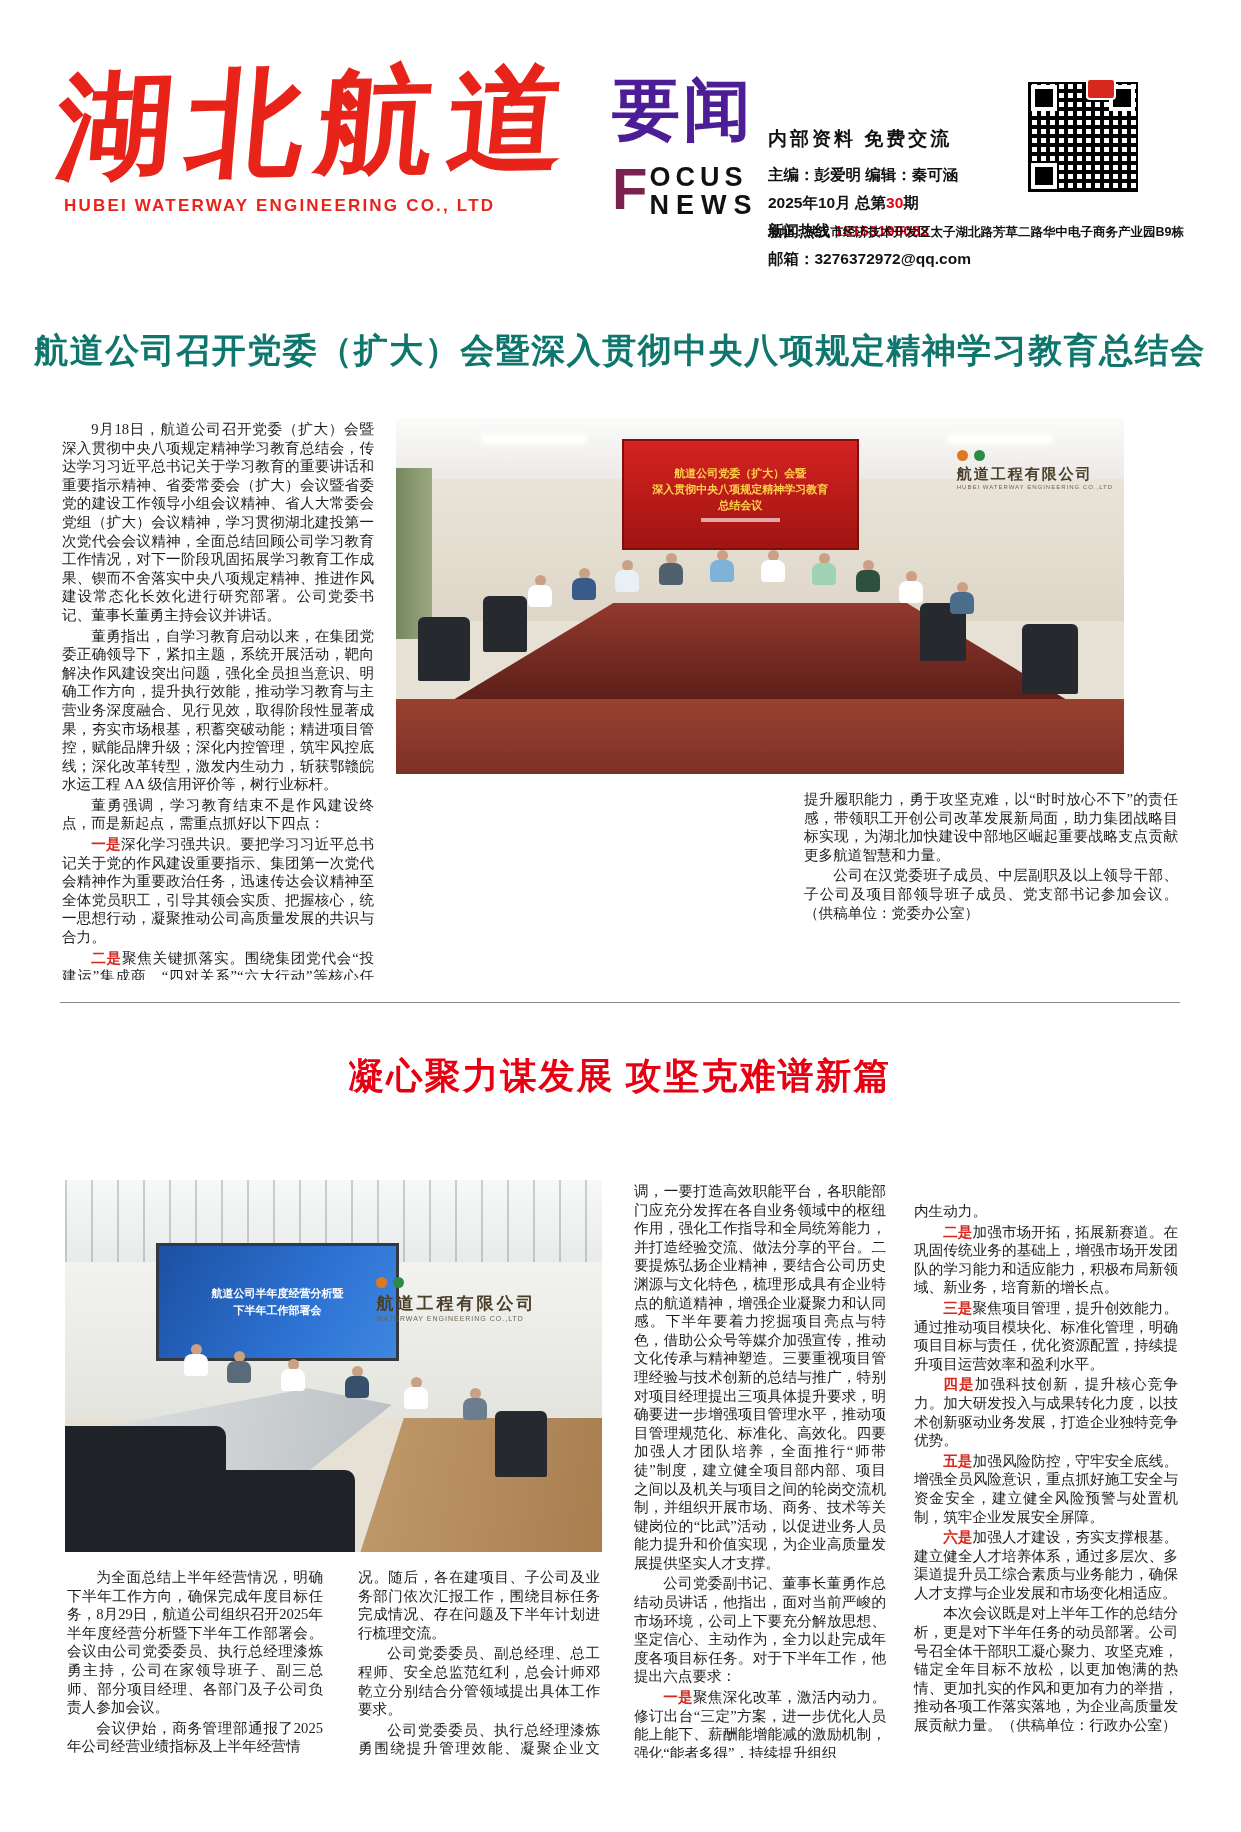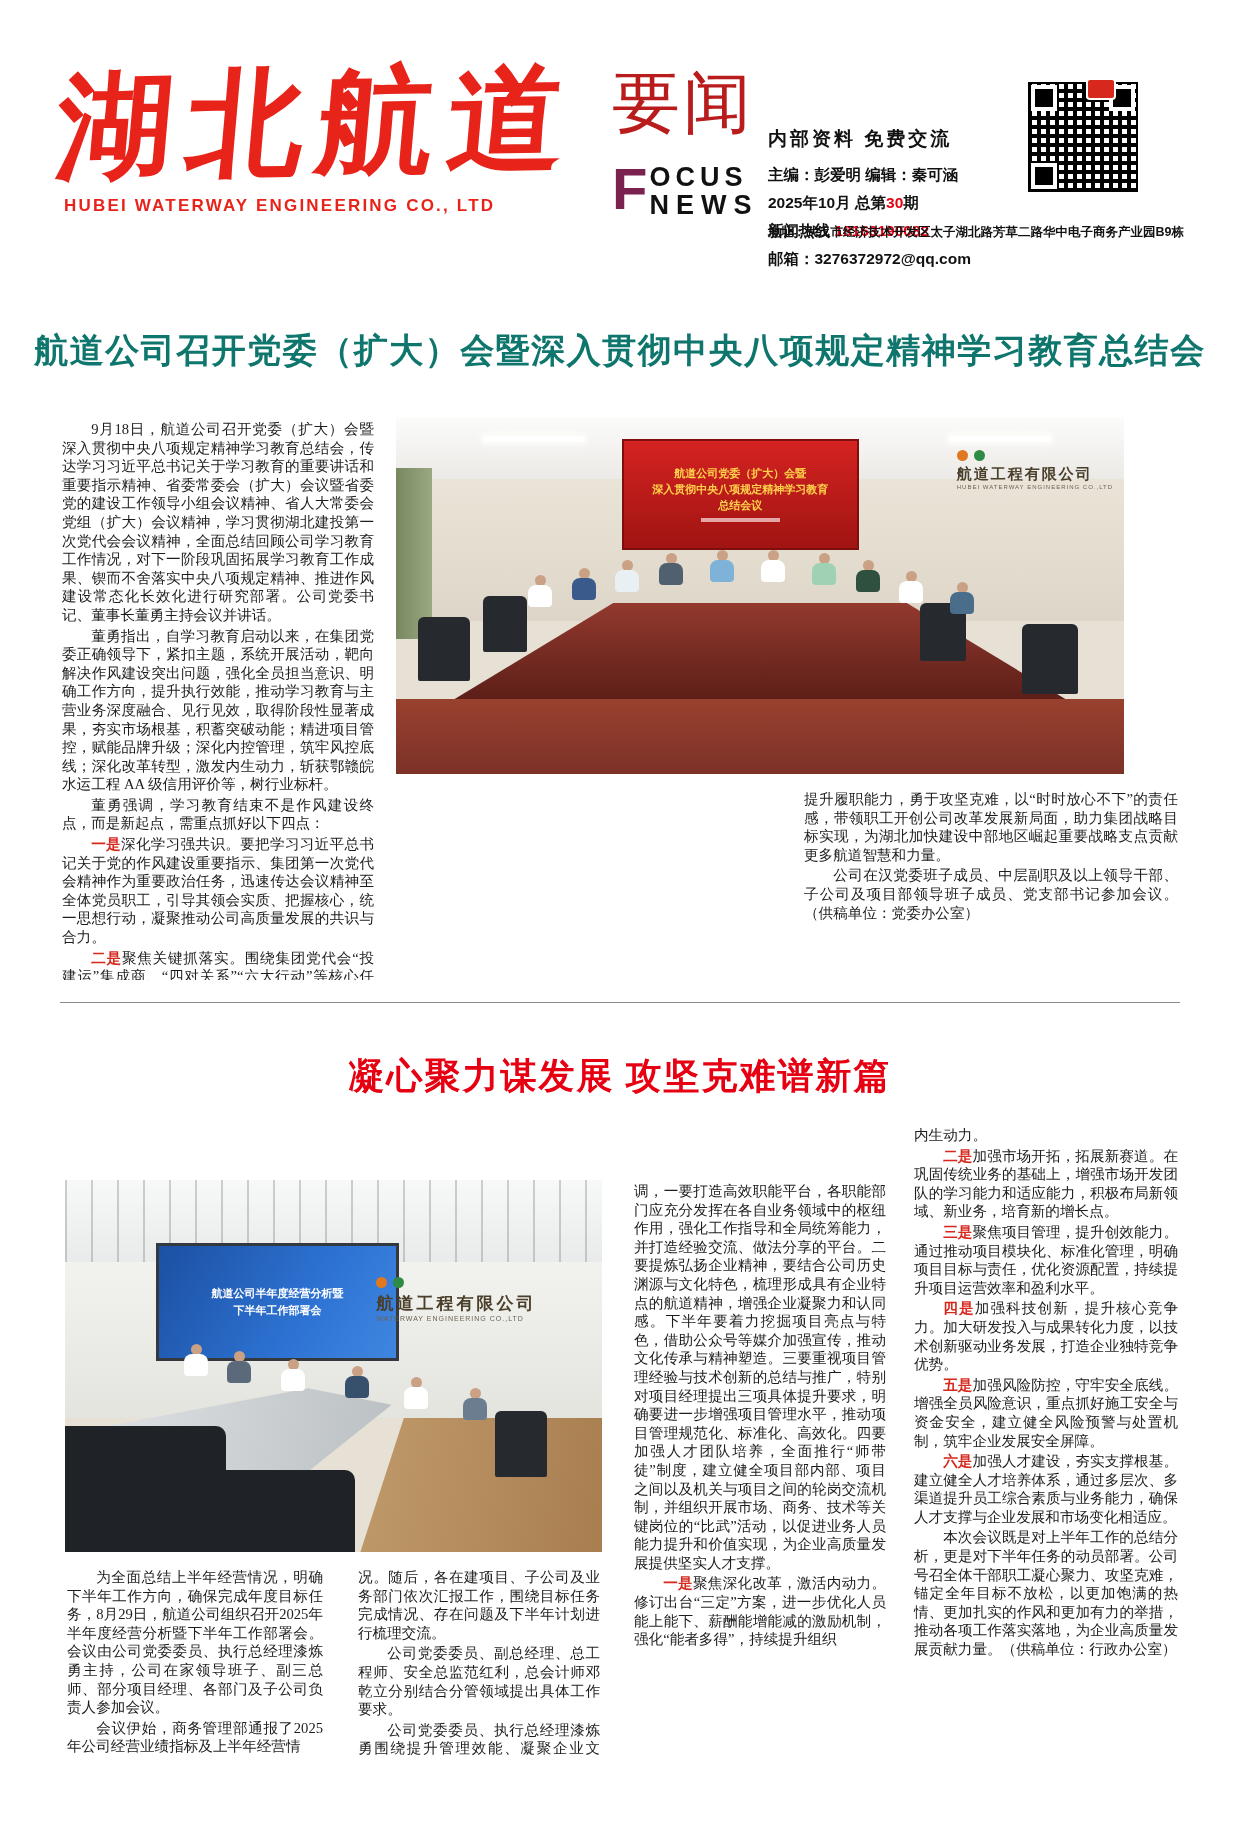--- a/index.html
+++ b/index.html
@@ -5,21 +5,21 @@
   html,body{margin:0;padding:0;background:#ffffff;}
   .page{position:relative;width:1241px;height:1832px;background:#fff;overflow:hidden;
         font-family:"Liberation Serif","DejaVu Serif",serif;color:#1c1c1c;}
 
   
   .logo-cn{position:absolute;left:58px;top:58px;width:560px;height:130px;
            font-size:116px;line-height:130px;font-weight:bold;color:#e8231a;
            letter-spacing:14px;transform:skewX(-6deg) rotate(-1deg);white-space:nowrap;}
   .logo-en{position:absolute;left:64px;top:196px;font-family:"Liberation Sans",sans-serif;
            font-size:17px;font-weight:bold;letter-spacing:2.2px;color:#e8231a;white-space:nowrap;}
-  .sec-cn{position:absolute;left:612px;top:69px;font-size:68px;font-weight:normal;color:#b91c1c;
+  .sec-cn{position:absolute;left:612px;top:76px;font-size:68px;font-weight:bold;color:#4c1d95;
           letter-spacing:3px;line-height:1;white-space:nowrap;}
   .focus{position:absolute;left:612px;top:160px;display:flex;align-items:flex-start;
          font-family:"Liberation Sans",sans-serif;font-weight:bold;color:#111;}
   .focus .f-big{font-size:58px;line-height:58px;color:#7a2150;}
   .focus .f-rest{display:flex;flex-direction:column;margin-left:2px;margin-top:4px;}
   .focus .f-ocus{font-size:27px;line-height:27px;letter-spacing:5px;}
   .focus .f-news{font-size:27px;line-height:27px;letter-spacing:7px;margin-top:1px;}
   .mast-info{position:absolute;left:768px;top:94px;font-family:"Liberation Sans",sans-serif;
              font-weight:bold;color:#121212;margin-top:32px;}
   .mi-notice{font-size:19px;letter-spacing:3px;margin-bottom:13px;}
@@ -54,21 +54,21 @@
   .col p.noindent{text-indent:0;}
   .lead{color:#d7281e;font-weight:bold;}
 
   .a1-col1{left:60px;top:418px;width:316px;height:562px;}
   .a1-col2{left:396px;top:788px;width:376px;height:194px;}
   .a1-col3{left:802px;top:788px;width:378px;height:194px;}
 
   .a2-col1{left:65px;top:1566px;width:260px;height:190px;}
   .a2-col2{left:356px;top:1566px;width:246px;height:190px;}
   .a2-col3{left:632px;top:1180px;width:256px;height:578px;}
-  .a2-col4{left:912px;top:1124px;width:268px;height:578px;}
+  .a2-col4{left:912px;top:1200px;width:268px;height:578px;}
 
   .divider{position:absolute;left:60px;top:1002px;width:1120px;height:1px;background:#8a8a8a;}
 
   
   .photo{position:absolute;overflow:hidden;background:#e7e1d5;}
   .photo1{left:396px;top:418px;width:728px;height:356px;}
   .photo2{left:65px;top:1180px;width:537px;height:372px;}
 
   .ceiling{position:absolute;left:0;top:0;width:100%;height:17%;
            background:linear-gradient(#fbfbfa,#eceae6);}
@@ -255,20 +255,21 @@
     <p><span>为全面总结上半年经营情况，明确下半年工作方向，确保完成年度目标任务，8月29日，航道公司组织召开2025年半年度经营分析暨下半年工作部署会。会议由公司党委委员、执行总经理漆炼勇主持，公司在家领导班子、副三总师、部分项目经理、各部门及子公司负责人参加会议。</span></p>
     <p><span>会议伊始，商务管理部通报了2025年公司经营业绩指标及上半年经营情</span></p>
   </div>
   <div class="col a2-col2">
     <p class="noindent"><span>况。随后，各在建项目、子公司及业务部门依次汇报工作，围绕目标任务完成情况、存在问题及下半年计划进行梳理交流。</span></p>
     <p><span>公司党委委员、副总经理、总工程师、安全总监范红利，总会计师邓乾立分别结合分管领域提出具体工作要求。</span></p>
     <p><span>公司党委委员、执行总经理漆炼勇围绕提升管理效能、凝聚企业文化、推动人才团队建设等方面发表讲话。他强</span></p>
   </div>
   <div class="col a2-col3">
     <p class="noindent"><span>调，一要打造高效职能平台，各职能部门应充分发挥在各自业务领域中的枢纽作用，强化工作指导和全局统筹能力，并打造经验交流、做法分享的平台。二要提炼弘扬企业精神，要结合公司历史渊源与文化特色，梳理形成具有企业特点的航道精神，增强企业凝聚力和认同感。下半年要着力挖掘项目亮点与特色，借助公众号等媒介加强宣传，推动文化传承与精神塑造。三要重视项目管理经验与技术创新的总结与推广，特别对项目经理提出三项具体提升要求，明确要进一步增强项目管理水平，推动项目管理规范化、标准化、高效化。四要加强人才团队培养，全面推行“师带徒”制度，建立健全项目部内部、项目之间以及机关与项目之间的轮岗交流机制，并组织开展市场、商务、技术等关键岗位的“比武”活动，以促进业务人员能力提升和价值实现，为企业高质量发展提供坚实人才支撑。</span></p>
+    <p><span>公司党委副书记、董事长董勇作总结动员讲话，他指出，面对当前严峻的市场环境，公司上下要充分解放思想、坚定信心、主动作为，全力以赴完成年度各项目标任务。对于下半年工作，他提出六点要求：</span></p>
     <p><span class="lead">一是</span><span>聚焦深化改革，激活内动力。修订出台“三定”方案，进一步优化人员能上能下、薪酬能增能减的激励机制，强化“能者多得”，持续提升组织</span></p>
   </div>
   <div class="col a2-col4">
     <p class="noindent"><span>内生动力。</span></p>
     <p><span class="lead">二是</span><span>加强市场开拓，拓展新赛道。在巩固传统业务的基础上，增强市场开发团队的学习能力和适应能力，积极布局新领域、新业务，培育新的增长点。</span></p>
     <p><span class="lead">三是</span><span>聚焦项目管理，提升创效能力。通过推动项目模块化、标准化管理，明确项目目标与责任，优化资源配置，持续提升项目运营效率和盈利水平。</span></p>
     <p><span class="lead">四是</span><span>加强科技创新，提升核心竞争力。加大研发投入与成果转化力度，以技术创新驱动业务发展，打造企业独特竞争优势。</span></p>
     <p><span class="lead">五是</span><span>加强风险防控，守牢安全底线。增强全员风险意识，重点抓好施工安全与资金安全，建立健全风险预警与处置机制，筑牢企业发展安全屏障。</span></p>
     <p><span class="lead">六是</span><span>加强人才建设，夯实支撑根基。建立健全人才培养体系，通过多层次、多渠道提升员工综合素质与业务能力，确保人才支撑与企业发展和市场变化相适应。</span></p>
     <p><span>本次会议既是对上半年工作的总结分析，更是对下半年任务的动员部署。公司号召全体干部职工凝心聚力、攻坚克难，锚定全年目标不放松，以更加饱满的热情、更加扎实的作风和更加有力的举措，推动各项工作落实落地，为企业高质量发展贡献力量。（供稿单位：行政办公室）</span></p>

